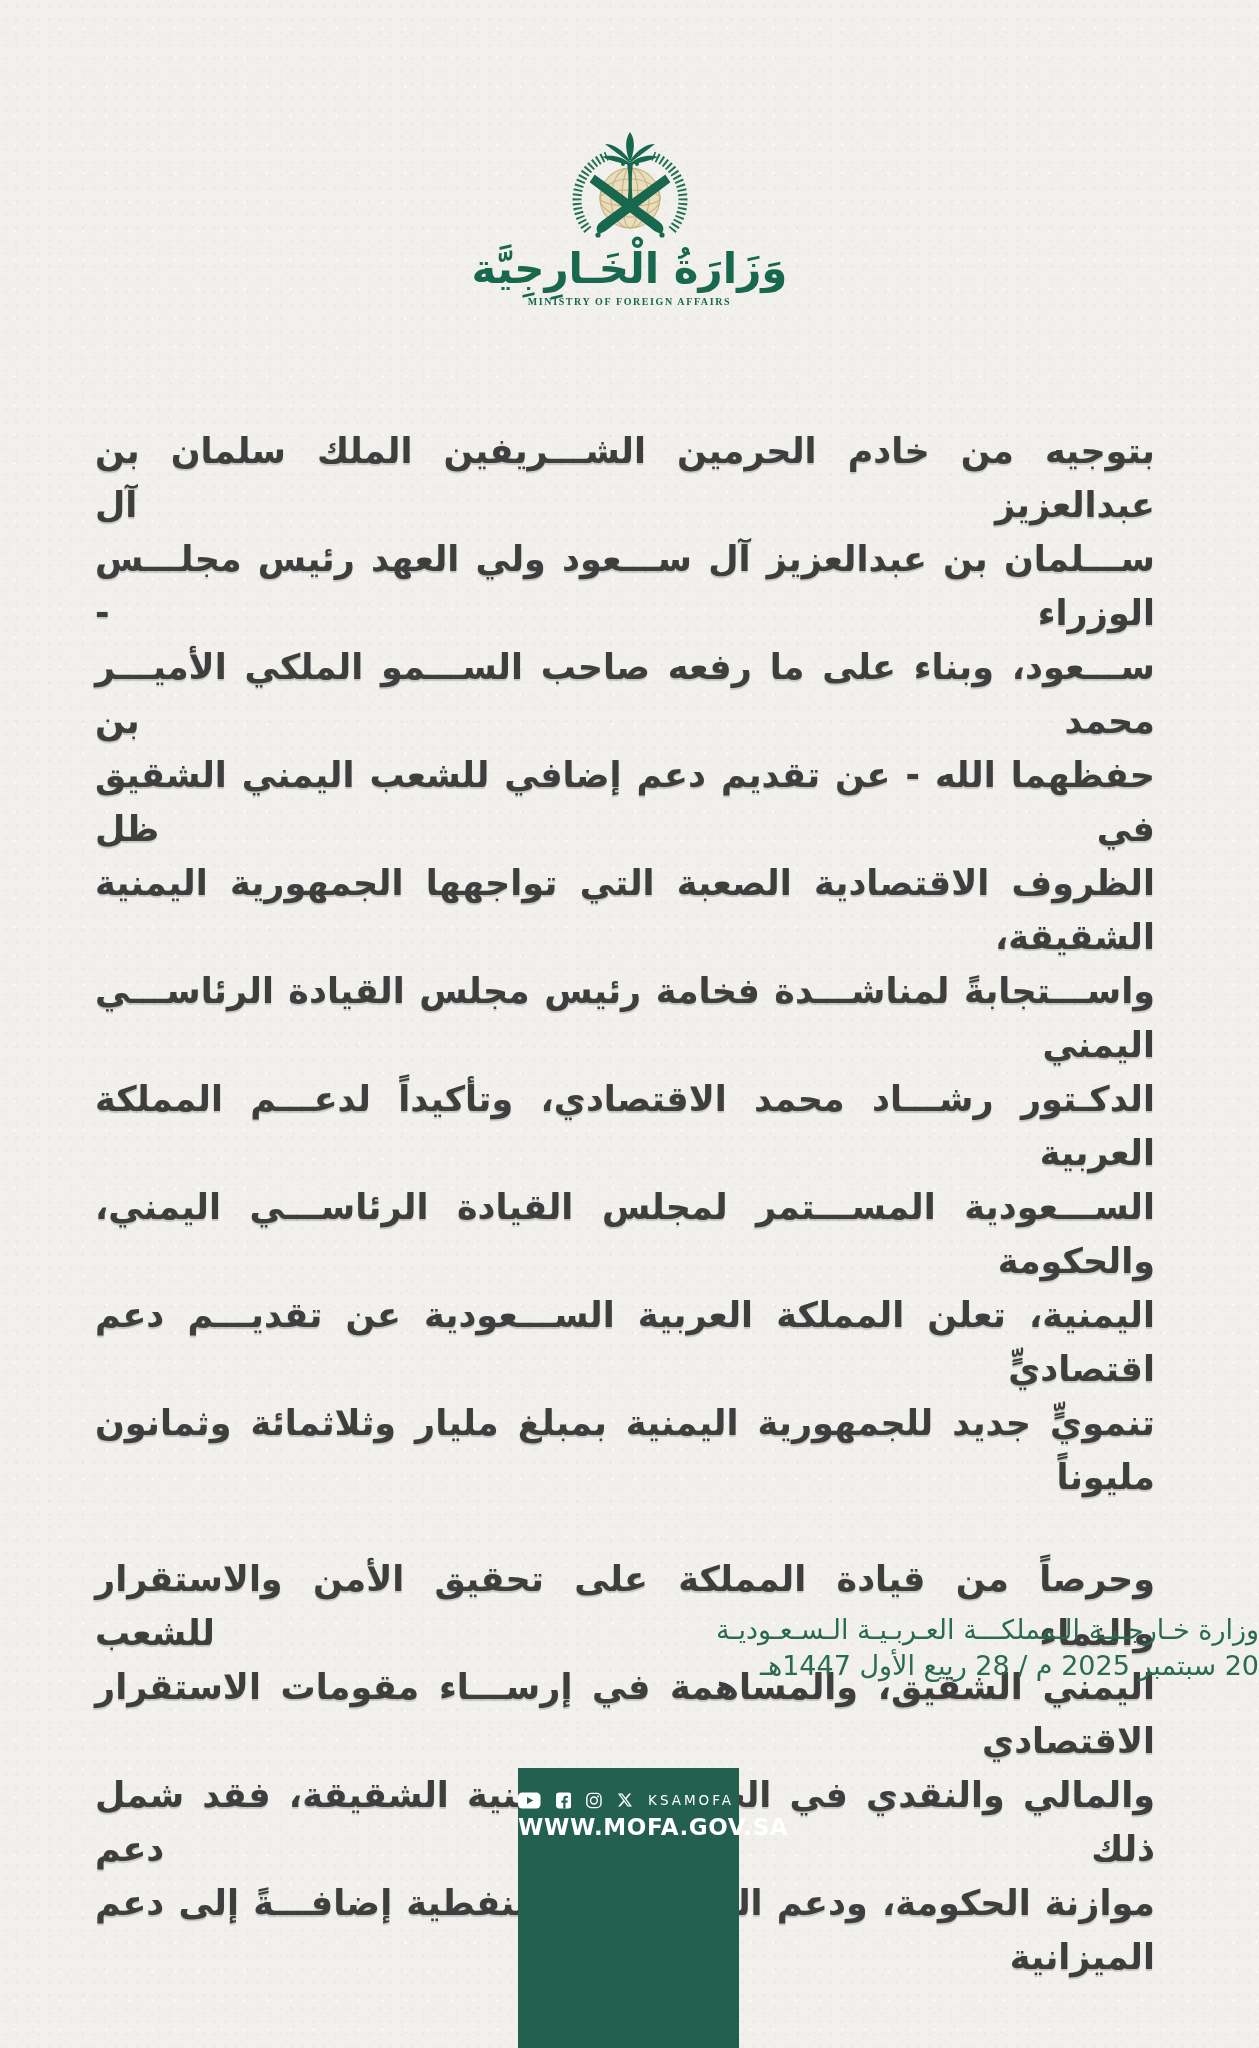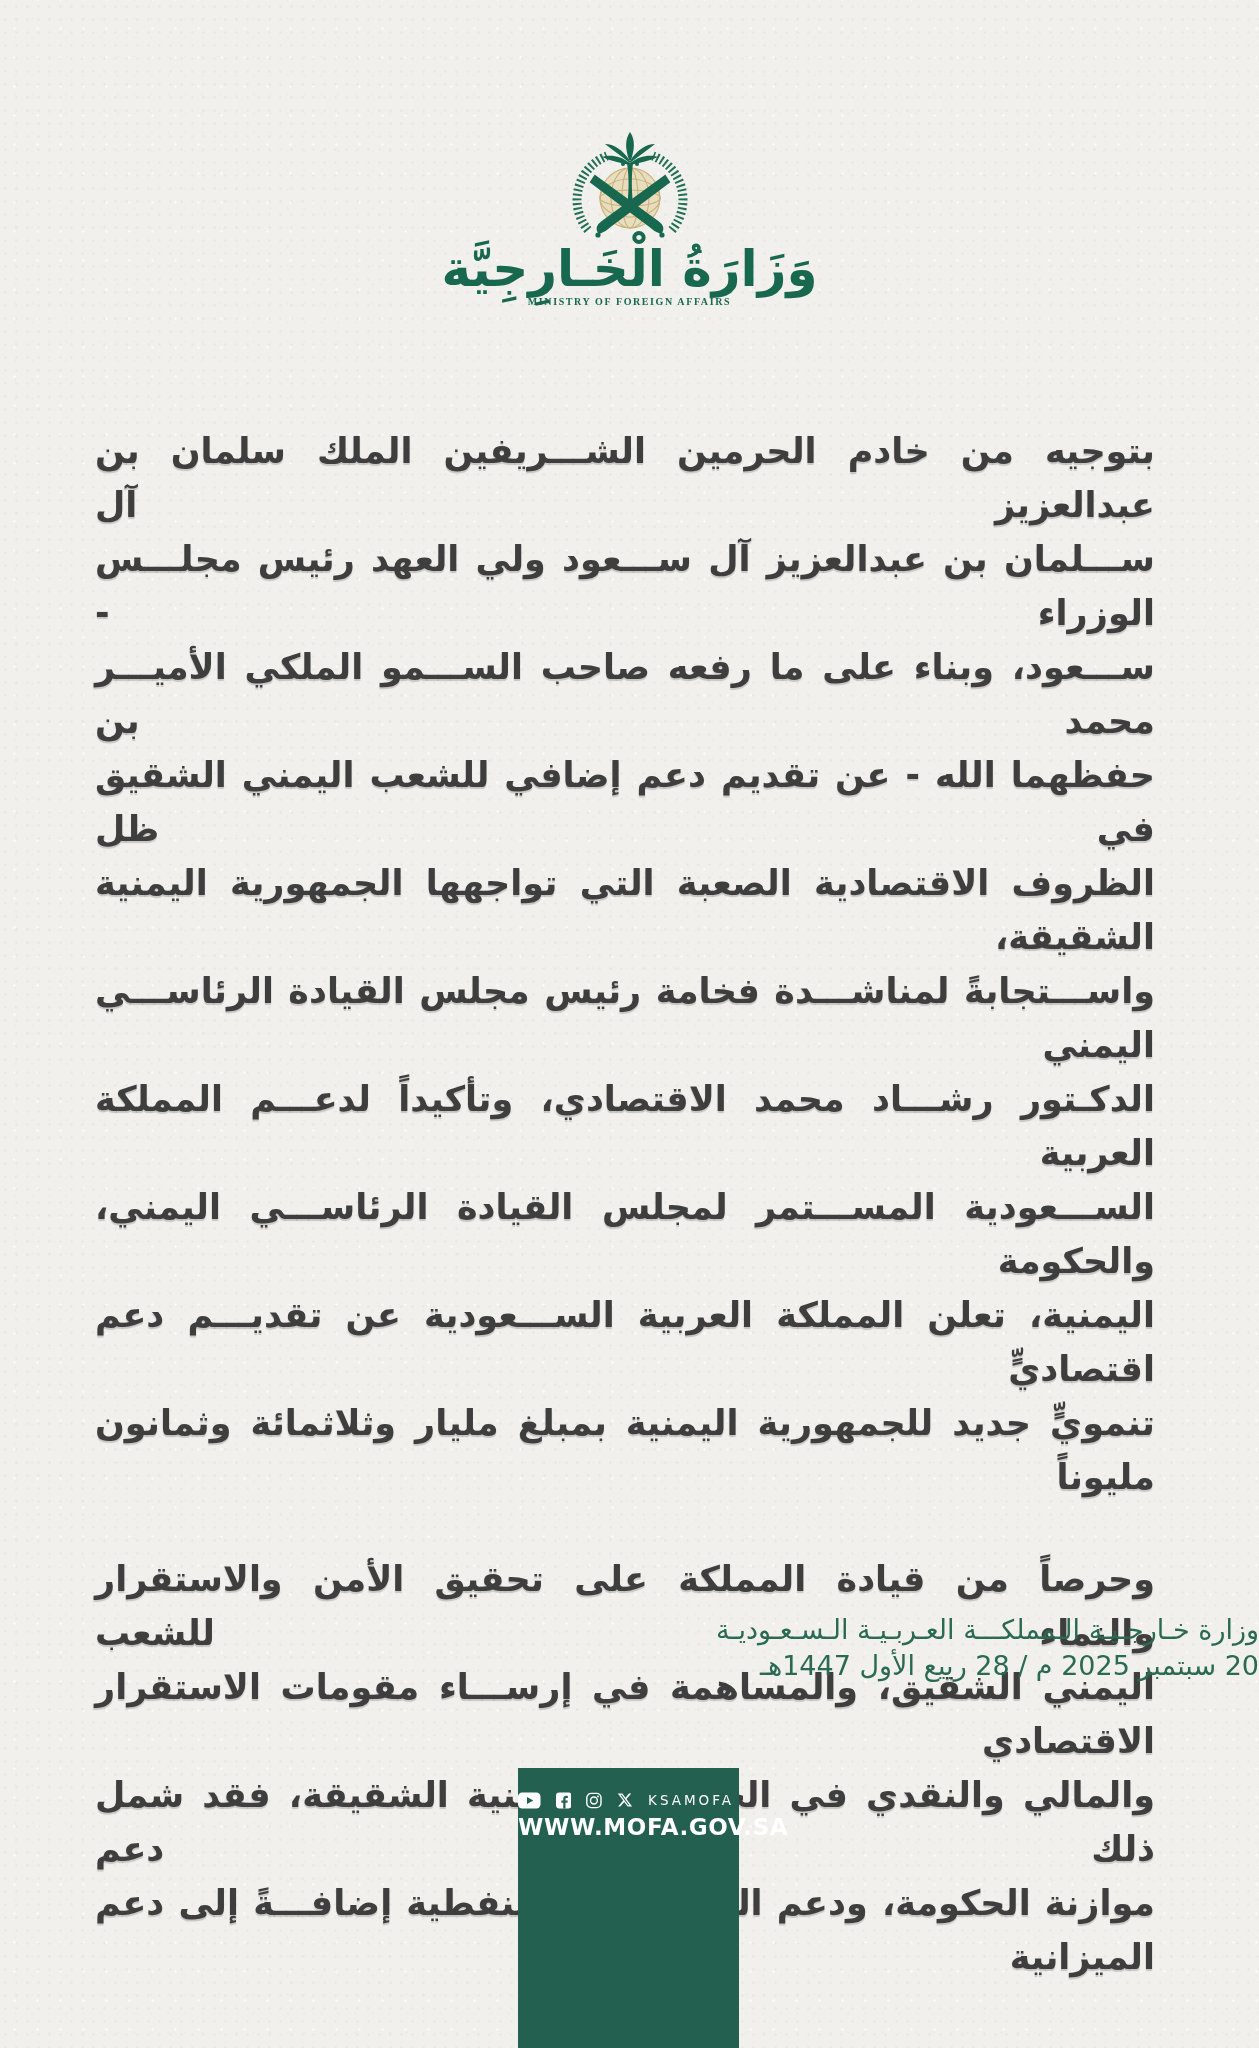--- a/index.html
+++ b/index.html
@@ -15,21 +15,21 @@
       radial-gradient(rgba(255,255,255,0.6) 1px, transparent 1.3px);
     background-size:11px 13px, 17px 19px, 23px 29px;
     background-position:0 0, 7px 9px, 3px 14px;
     font-family:"DejaVu Sans", sans-serif;
   }
   
   .logo{position:absolute;top:130px;left:0;width:100%;text-align:center;}
   .logo svg{display:block;margin:0 auto;}
   .logo-callig{
     margin-top:2px;
-    font-size:50px;font-weight:bold;
+    font-size:42px;font-weight:bold;
     color:#17684f;line-height:46px;
     direction:rtl;
   }
   .logo-caption{
     margin-top:4px;
     font-family:"Liberation Serif", serif;
     font-size:10px;font-weight:bold;letter-spacing:1.6px;
     color:#17684f;
   }
   

